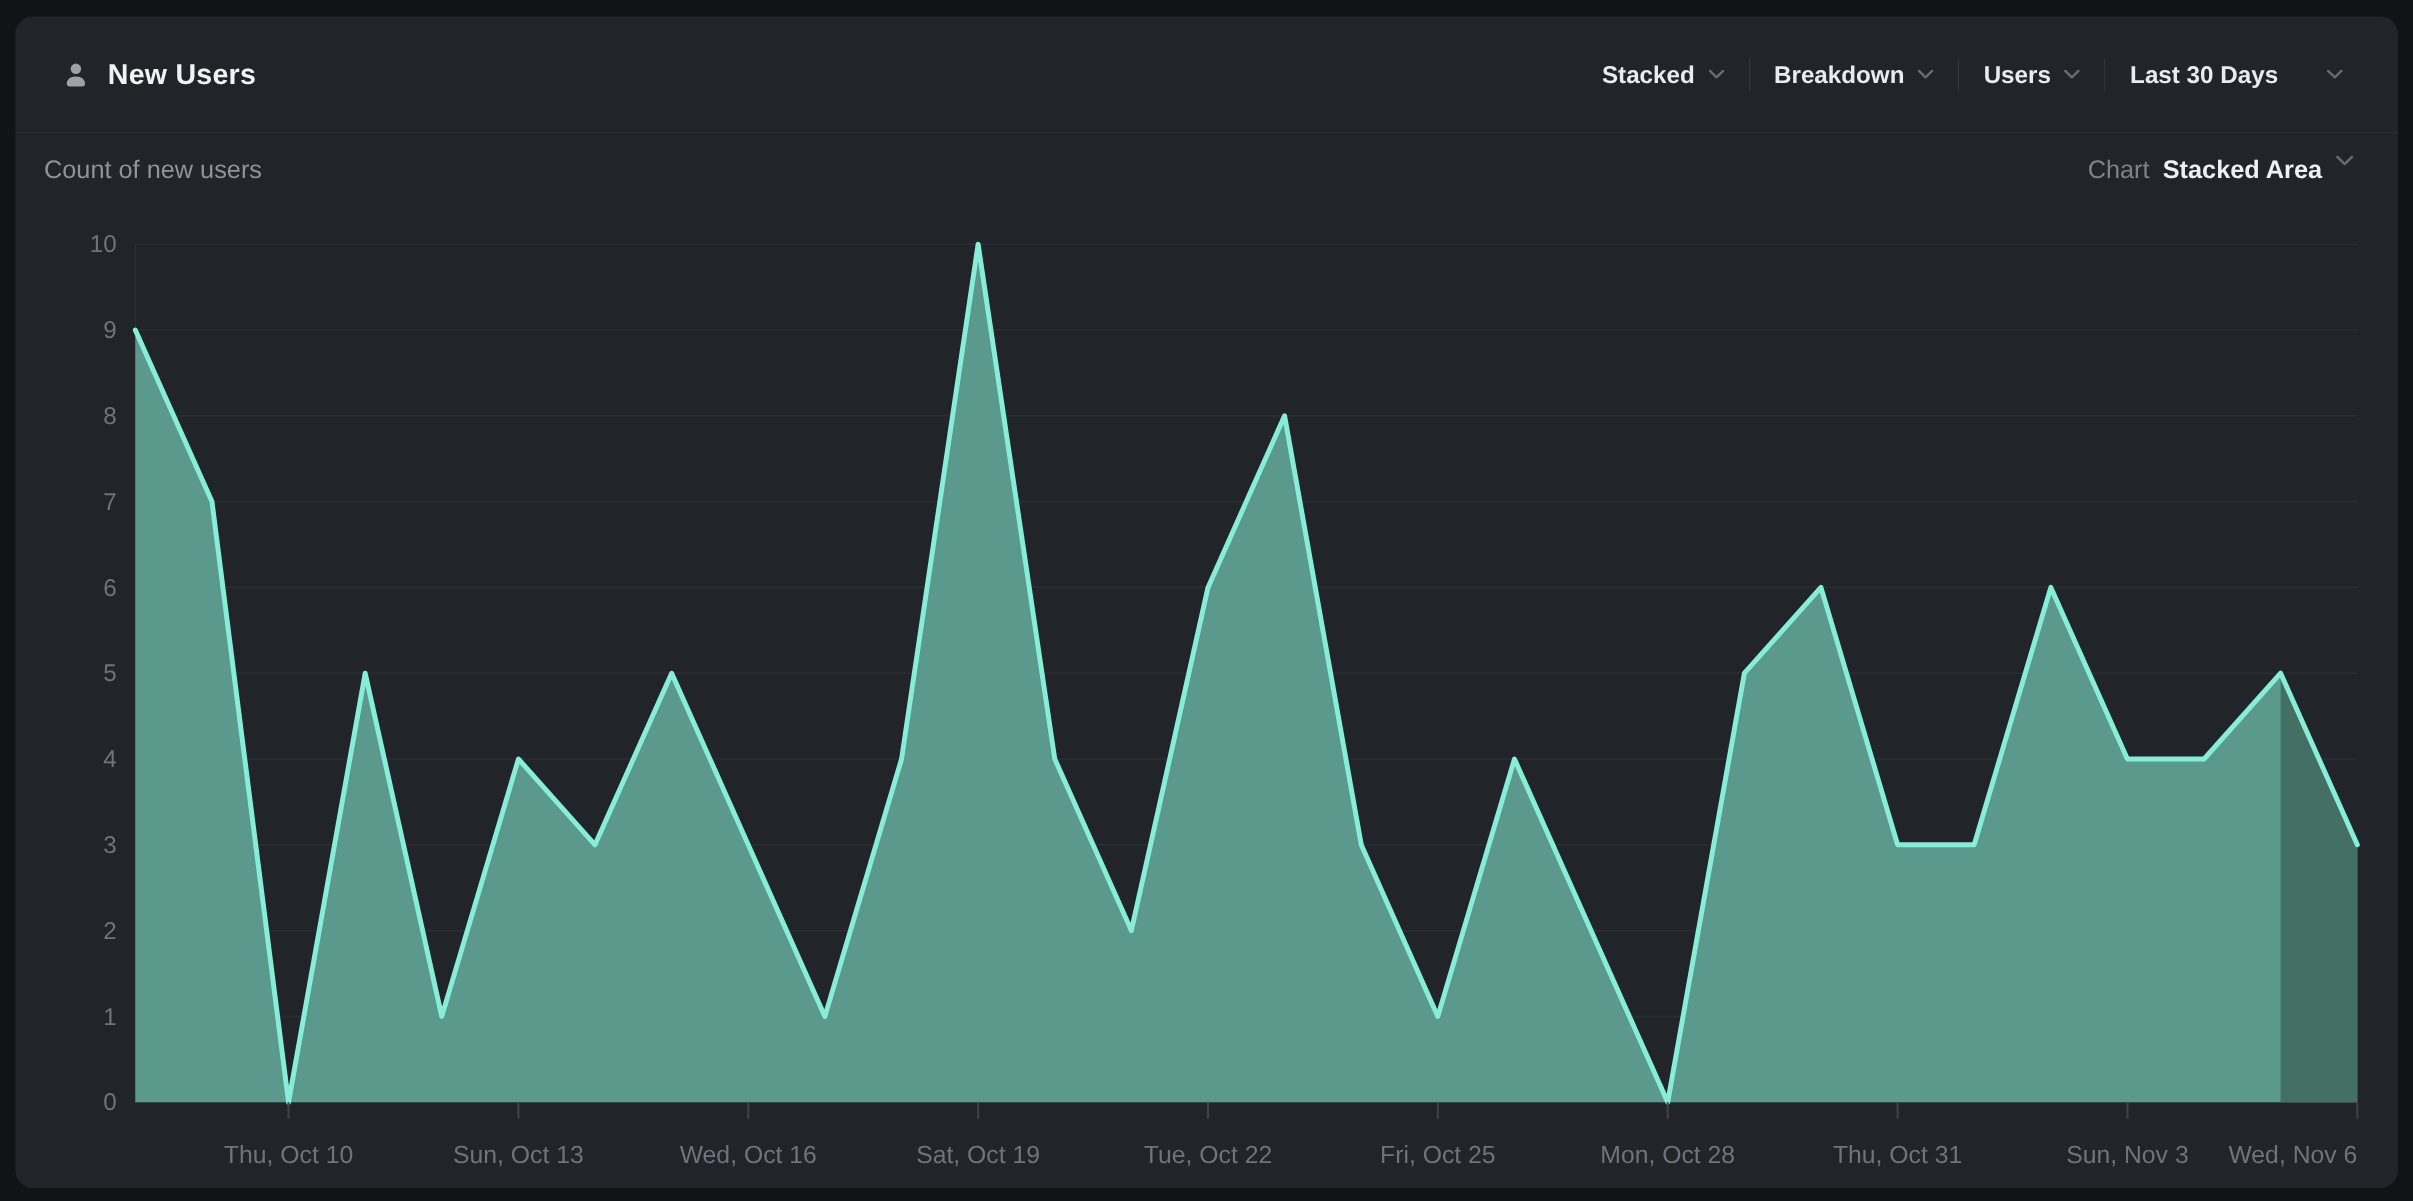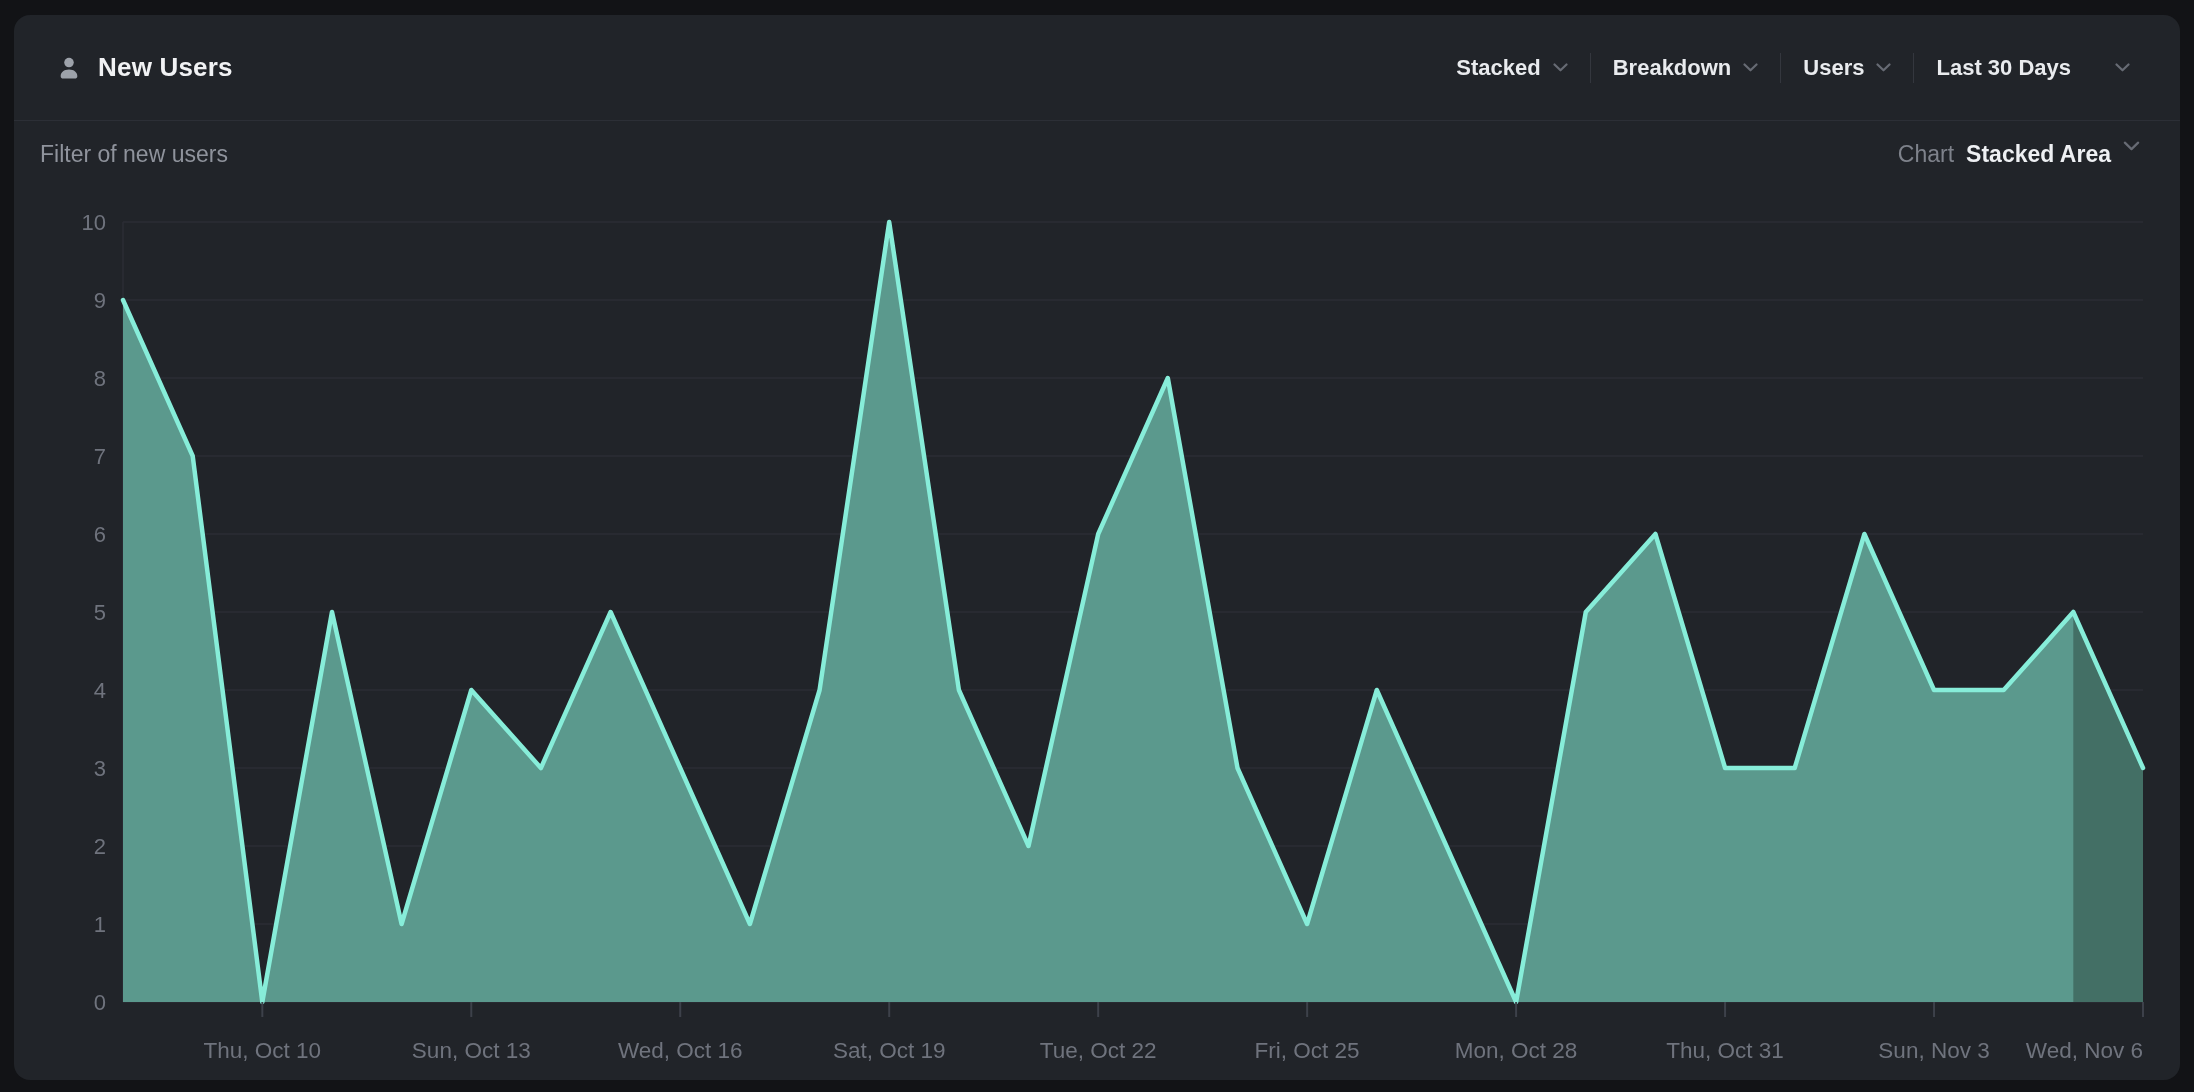--- a/index.html
+++ b/index.html
@@ -144,21 +144,21 @@
               <path d="M1.5 1.5 L7.5 7.3 L13.5 1.5"></path>
             </svg>
         </span>
       </div>
     </div>
   </div>
 
   <div class="card-divider"></div>
 
   <div class="subheader">
-    <div class="metric-label">Filter of new users</div>
+    <div class="metric-label">Count of new users</div>
     <div class="chart-type">
       <span class="muted">Chart</span>
       <span class="strong">Stacked Area</span>
       <span class="chev">
         <svg width="17" height="10" viewBox="0 0 15 9" fill="none" stroke="#676b74" stroke-width="2" stroke-linecap="round" stroke-linejoin="round">
             <path d="M1.5 1.5 L7.5 7.3 L13.5 1.5"></path>
           </svg>
       </span>
     </div>
   </div>

